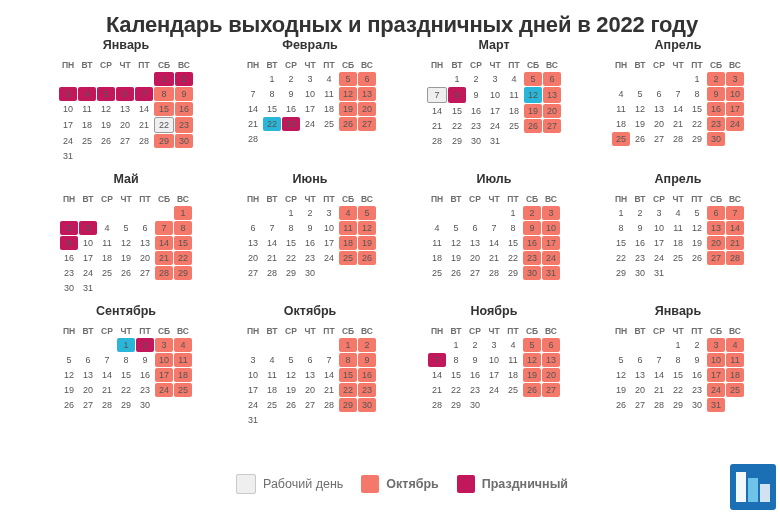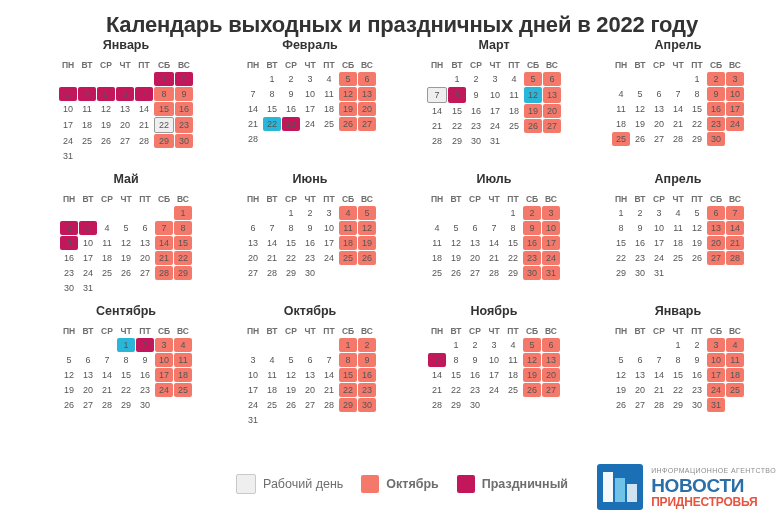--- a/index.html
+++ b/index.html
@@ -926,20 +926,15 @@
         <span class="legend-label b">Праздничный</span>
       </div>
     </div>
 
   <div class="brand">
     <div class="brand-mark">
       <span class="b1"></span>
         <span class="b2"></span>
         <span class="b3"></span>
     </div>
-    <div class="brand-text">
-      <span class="brand-small">ИНФОРМАЦИОННОЕ АГЕНТСТВО</span>
-      <span class="brand-main">НОВОСТИ</span>
-      <span class="brand-sub">ПРИДНЕСТРОВЬЯ</span>
-    </div>
   </div>
 
 </div>
 
 </body></html>

